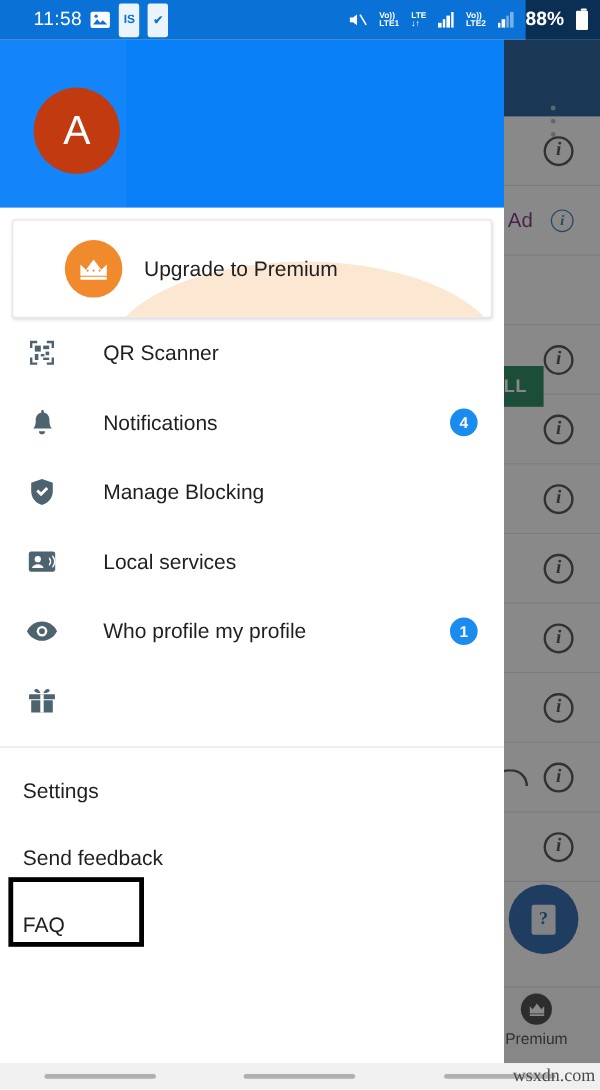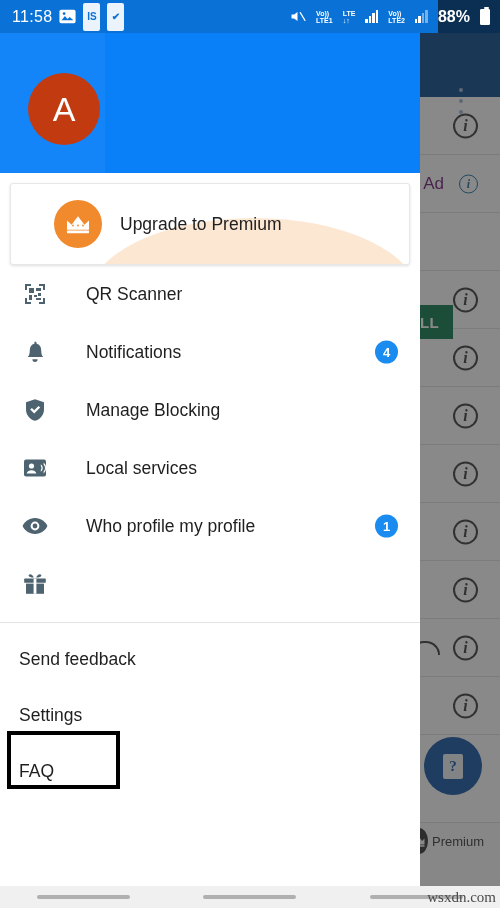--- a/index.html
+++ b/index.html
@@ -71,21 +71,21 @@
     display: flex; align-items: center; justify-content: center;
     color: #1257a5; font-size: 15px; font-weight: bold;
     font-family: "Liberation Serif", serif;
   }
   #bg-bottomnav {
     position: absolute; left: 0; right: 0; top: 822px; height: 64px;
     background: #fafafa; border-top: 1px solid #e0e0e0;
   }
   #bg-nav-premium {
     position: absolute; right: 16px; top: 828px;
-    width: 74px; display: flex; flex-direction: row; align-items: center; gap: 4px;
+    width: 74px; display: flex; flex-direction: column; align-items: center; gap: 4px;
   }
   #bg-nav-premium .crown-badge {
     width: 26px; height: 26px; border-radius: 50%; background: #343434;
     display: flex; align-items: center; justify-content: center;
   }
   #bg-nav-premium .lbl { font-size: 13px; color: #3a3a3a; }
 
   
   #scrim { position: absolute; left: 0; top: 33px; right: 0; bottom: 22px; background: rgba(40,40,40,0.55); }
 
@@ -93,21 +93,21 @@
   #statusbar {
     position: absolute; left: 0; top: 0; width: 500px; height: 33px;
     background: #0a72d6; color: #ffffff;
     display: flex; align-items: center;
     font-size: 15px;
     z-index: 40;
   }
   #statusbar-dark-right {
     position: absolute; right: 0; top: 0; width: 62px; height: 33px; background: #0b2f52;
   }
-  #sb-left { display: flex; align-items: center; gap: 7px; padding-left: 12px; position: relative; z-index: 2; }
+  #sb-left { display: flex; align-items: center; gap: 7px; padding-left: 28px; position: relative; z-index: 2; }
   #sb-clock { font-size: 16px; letter-spacing: .3px; }
   .sb-ico { display: inline-flex; align-items: center; justify-content: center; }
   .sb-box {
     width: 17px; height: 28px; border-radius: 2px;
     background: rgba(255,255,255,.92); color: #0a72d6;
     font-size: 10px; font-weight: bold;
     display: flex; align-items: center; justify-content: center;
   }
   #sb-right {
     position: absolute; right: 10px; top: 0; height: 33px;
@@ -395,22 +395,22 @@
             <path d="M3 11.6h18v10.2H3z"></path>
             <rect x="10.6" y="6.6" width="2.8" height="15.2" fill="#ffffff"></rect>
           </svg>
         </div>
       </div>
     </div>
 
     <div id="menu-divider"></div>
 
     <div id="secondary-list">
+      <div class="sec-item" id="settings-item">Settings</div>
       <div class="sec-item">Send feedback</div>
-      <div class="sec-item" id="settings-item">Settings</div>
       <div class="sec-item">FAQ</div>
     </div>
   </div>
 
   <div id="settings-highlight"></div>
 
   <div id="statusbar">
     <div id="statusbar-dark-right"></div>
     <div id="sb-left">
       <span id="sb-clock">11:58</span>

